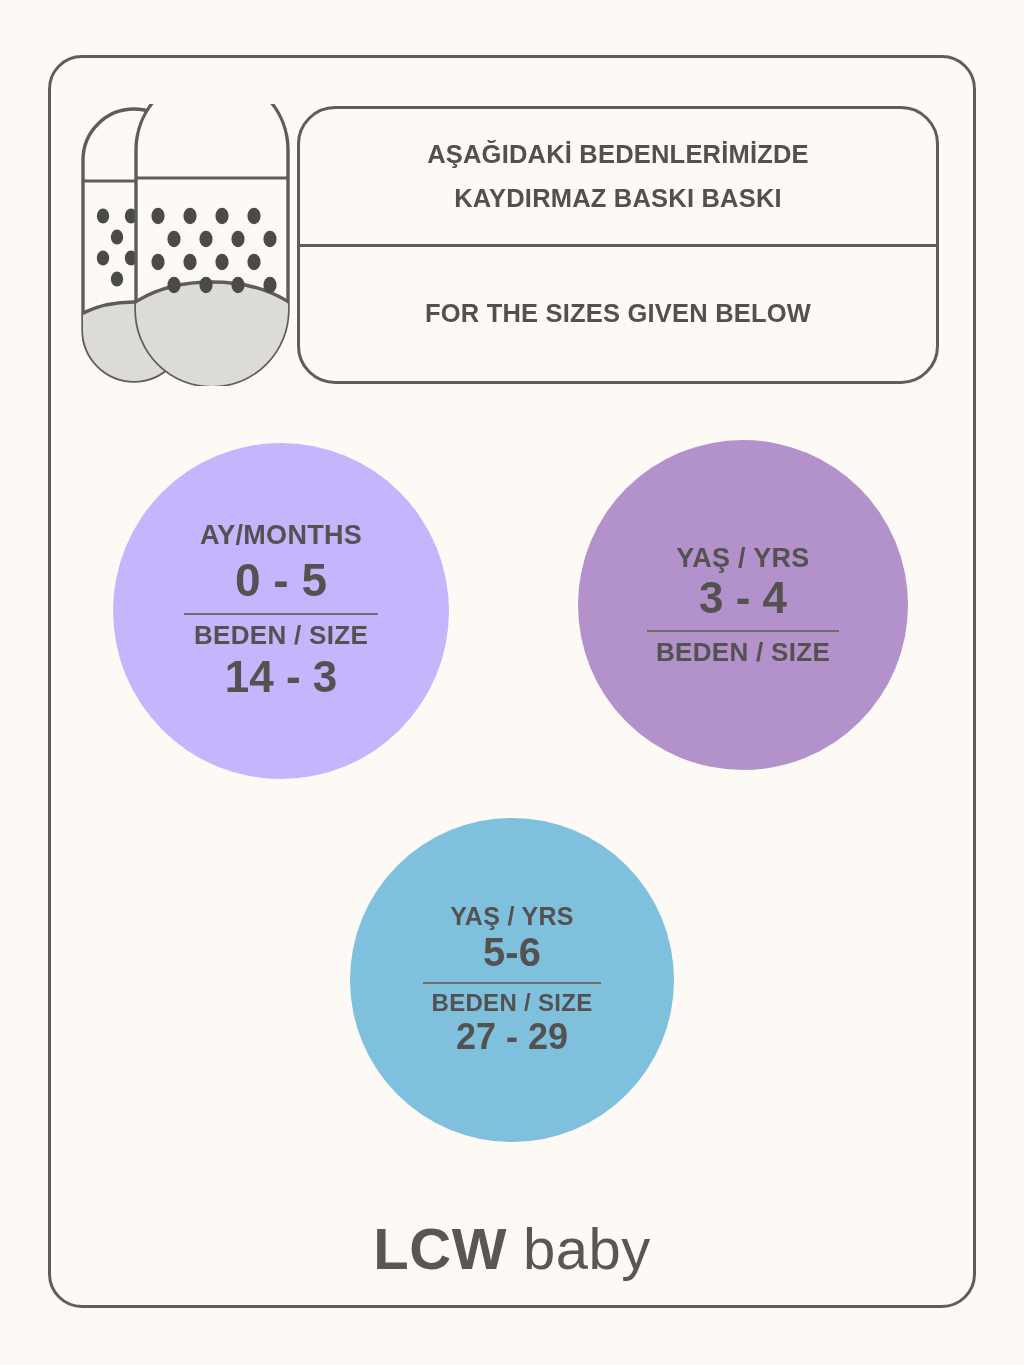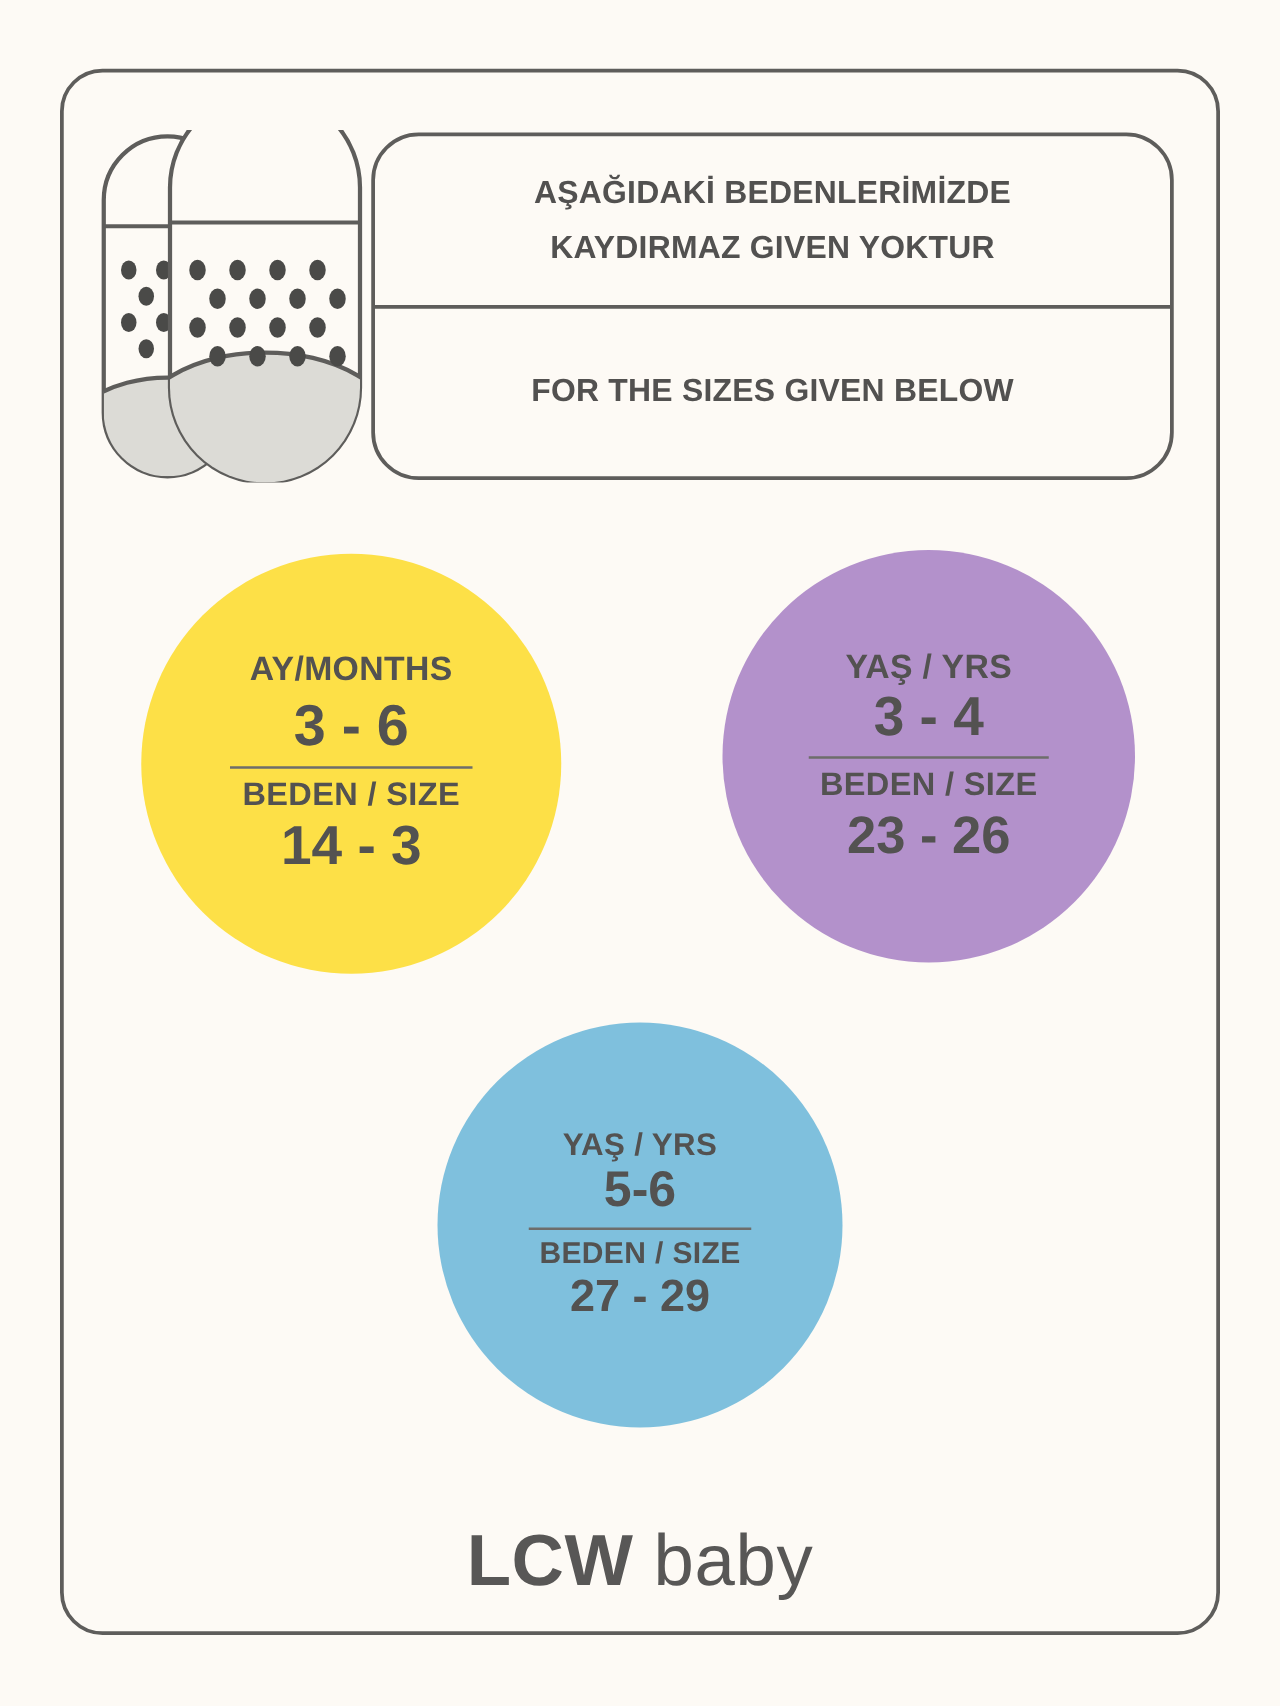--- a/index.html
+++ b/index.html
@@ -240,41 +240,40 @@
           <ellipse cx="160" cy="181" rx="6.6" ry="8.2"></ellipse>
           <ellipse cx="192" cy="181" rx="6.6" ry="8.2"></ellipse>
         </g>
       </g>
     </svg>
   </div>
 
   <div class="notice-box">
     <div class="notice-half top">
       <div class="notice-line">AŞAĞIDAKİ BEDENLERİMİZDE</div>
-      <div class="notice-line">KAYDIRMAZ GIVEN YOKTUR</div>
+      <div class="notice-line">KAYDIRMAZ BASKI BASKI</div>
     </div>
     <div class="notice-half bottom">
       <div class="notice-line">FOR THE SIZES GIVEN BELOW</div>
     </div>
   </div>
 
-  <div class="size-circle circle-pink" style="background: #fde047;">
+  <div class="size-circle circle-pink" style="background: #c4b5fd;">
     <div class="c-age-label">AY/MONTHS</div>
-    <div class="c-age-value">3 - 6</div>
+    <div class="c-age-value">0 - 5</div>
     <div class="c-divider"></div>
     <div class="c-size-label">BEDEN / SIZE</div>
     <div class="c-size-value">14 - 3</div>
   </div>
 
   <div class="size-circle circle-purple" style="background: rgb(179, 145, 203);">
     <div class="c-age-label">YAŞ / YRS</div>
     <div class="c-age-value">3 - 4</div>
     <div class="c-divider"></div>
     <div class="c-size-label">BEDEN / SIZE</div>
-    <div class="c-size-value">23 - 26</div>
   </div>
 
   <div class="size-circle circle-blue" style="background: rgb(127, 192, 221);">
     <div class="c-age-label">YAŞ / YRS</div>
     <div class="c-age-value">5-6</div>
     <div class="c-divider"></div>
     <div class="c-size-label">BEDEN / SIZE</div>
     <div class="c-size-value">27 - 29</div>
   </div>
 

